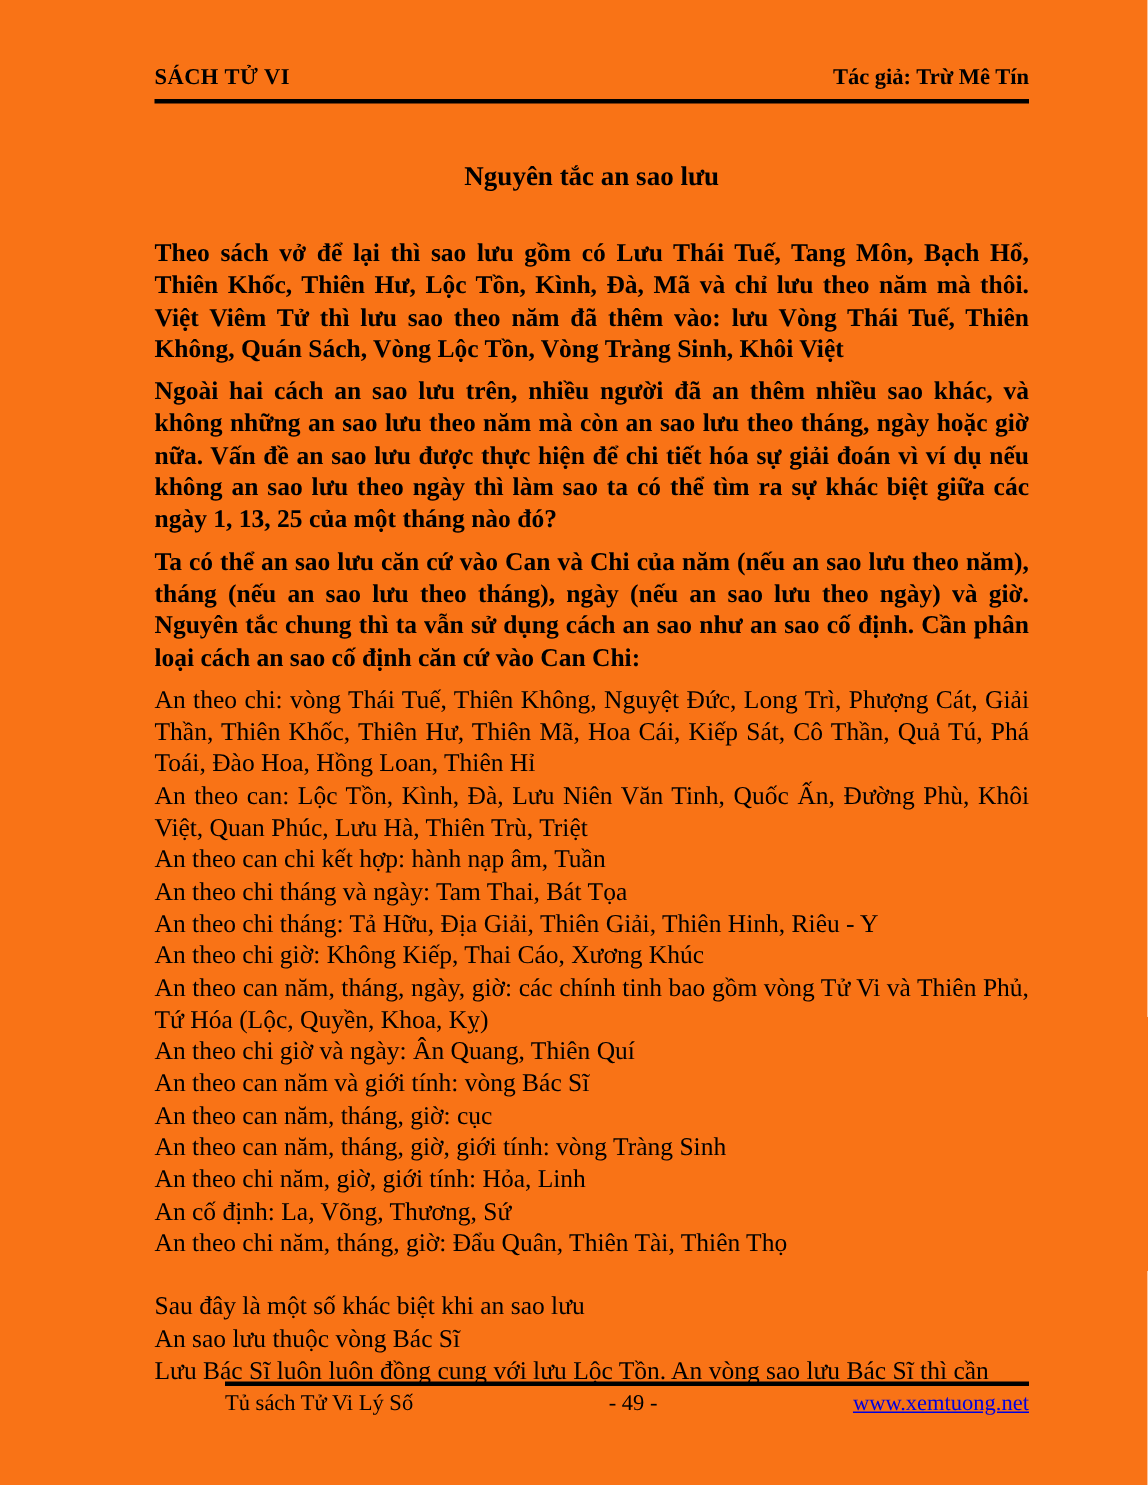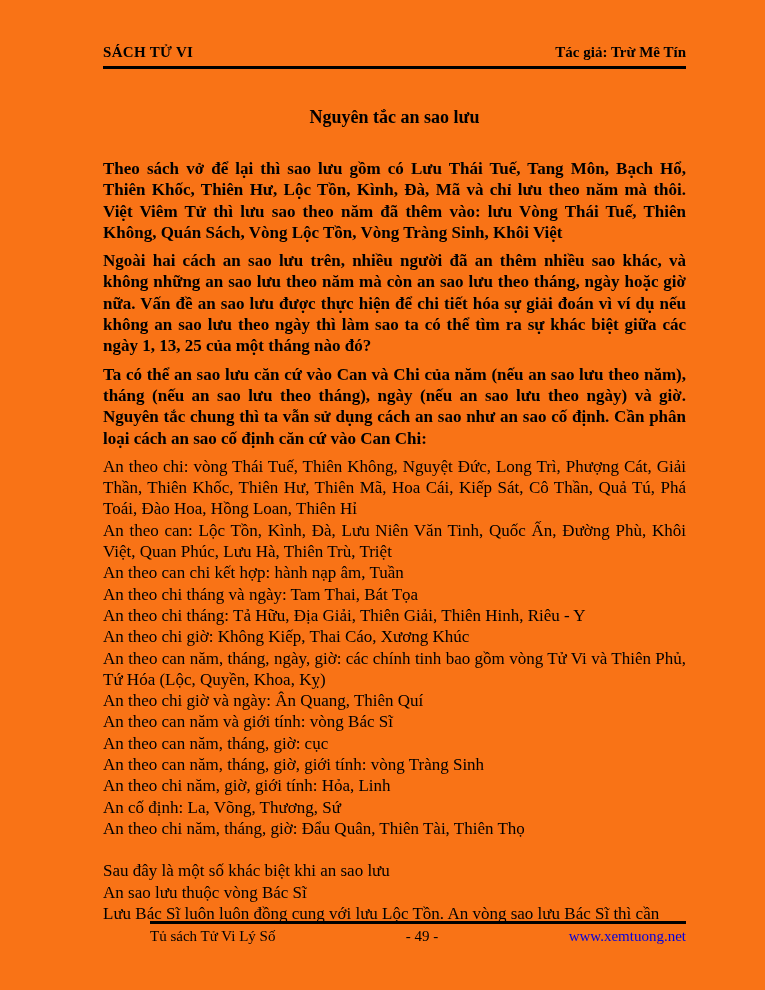--- a/index.html
+++ b/index.html
@@ -57,20 +57,21 @@
     padding-top: 4px;
     display: flex;
     justify-content: space-between;
     align-items: baseline;
     font-size: 15px;
     margin-left: 47px;
   }
   .footer-center { text-align: right; }
   .footer-link {
     color: #0000e0;
+    text-decoration: underline;
     cursor: pointer;
   }
 </style>
 </head>
 <body>
 
 <div class="page">
   <div class="content">
     <div class="header-row">
       <span class="header-left">SÁCH TỬ VI</span>

